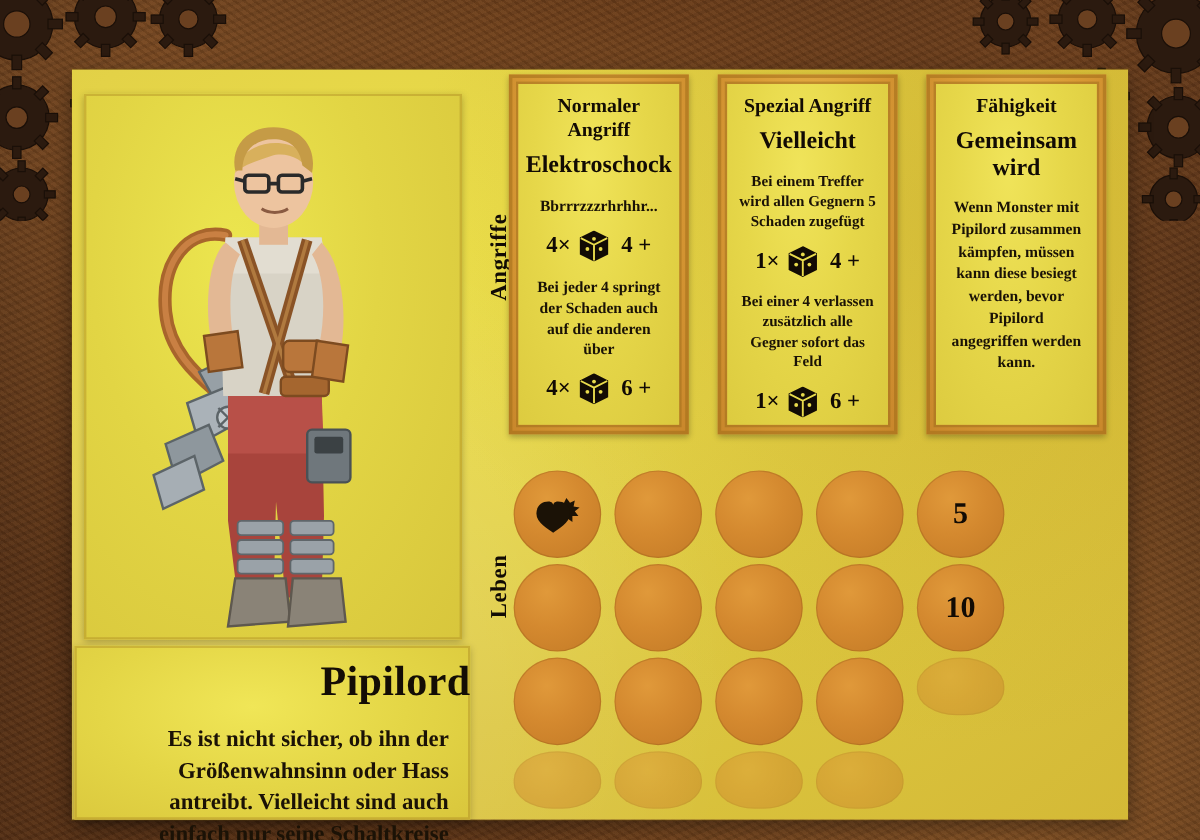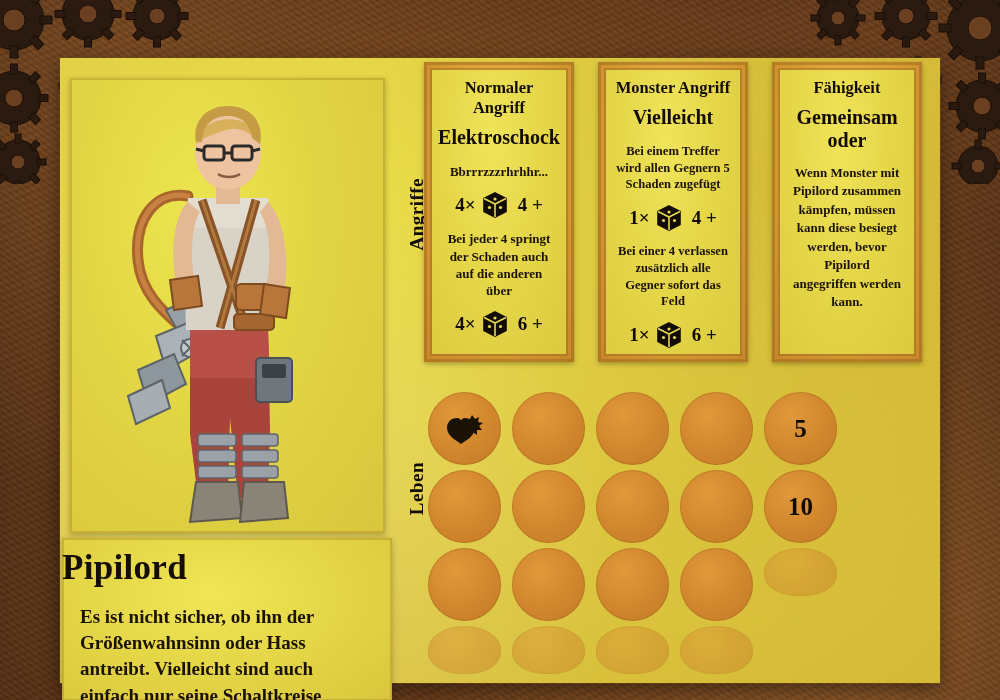--- a/index.html
+++ b/index.html
@@ -77,25 +77,25 @@
     background:
       radial-gradient(ellipse at 40% 30%, #ece64f 0%, #e2d544 45%, #d8c63c 100%);
     box-shadow: 0 0 0 2px rgba(160,120,30,.35) inset, 0 2px 6px rgba(0,0,0,.25);
   }
 
   #name-frame {
     position: absolute;
     left: 62px;
     top: 538px;
     width: 330px;
-    height: 163px;
+    height: 145px;
     background:
       radial-gradient(ellipse at 45% 35%, #f0e657 0%, #e4d646 50%, #d9c63c 100%);
     box-shadow: 0 0 0 2px rgba(160,120,30,.35) inset, 0 2px 6px rgba(0,0,0,.25);
-    text-align: left;
+    text-align: right;
   }
   #char-name {
     margin: 10px 0 4px;
     font-size: 35px;
     font-weight: bold;
     color: #140d05;
     letter-spacing: .3px;
   }
   #char-desc {
     margin: 16px 18px;
@@ -518,21 +518,21 @@
             <circle cx="13" cy="7" r="1.6" fill="#e8da4c"></circle>
           </svg>
         </span>
         <span class="thr">6 +</span>
       </div>
     </div>
   </div>
 
   <div class="attack-card">
     <div class="attack-inner">
-      <div class="attack-kind">Monster Angriff</div>
+      <div class="attack-kind">Spezial Angriff</div>
       <div class="attack-name">Vielleicht</div>
       <div class="attack-text small">Bei einem Treffer wird allen Gegnern 5 Schaden zugefügt</div>
       <div class="dice-line">
         <span class="mult">1×</span>
         <span class="die">
           <svg width="26" height="26" viewBox="0 0 26 26">
             <g stroke="#120b04" stroke-width="1.6" fill="#120b04">
               <path d="M13 1 L24 6.5 L24 19.5 L13 25 L2 19.5 L2 6.5 Z"></path>
               <path d="M2 6.5 L13 12 L24 6.5 M13 12 L13 25" stroke="#e8da4c" fill="none"></path>
             </g>
@@ -558,21 +558,21 @@
           </svg>
         </span>
         <span class="thr">6 +</span>
       </div>
     </div>
   </div>
 
   <div class="attack-card">
     <div class="attack-inner">
       <div class="attack-kind">Fähigkeit</div>
-      <div class="attack-name">Gemeinsam oder</div>
+      <div class="attack-name">Gemeinsam wird</div>
       <div class="ability-text">Wenn Monster mit Pipilord zusammen kämpfen, müssen kann diese besiegt werden, bevor Pipilord angegriffen werden kann.</div>
     </div>
   </div>
 
 </div>
 
 <div id="life-grid">
   <div class="dot">
     <svg class="heart-icon" viewBox="0 0 40 34">
       <g fill="#1b1206">

